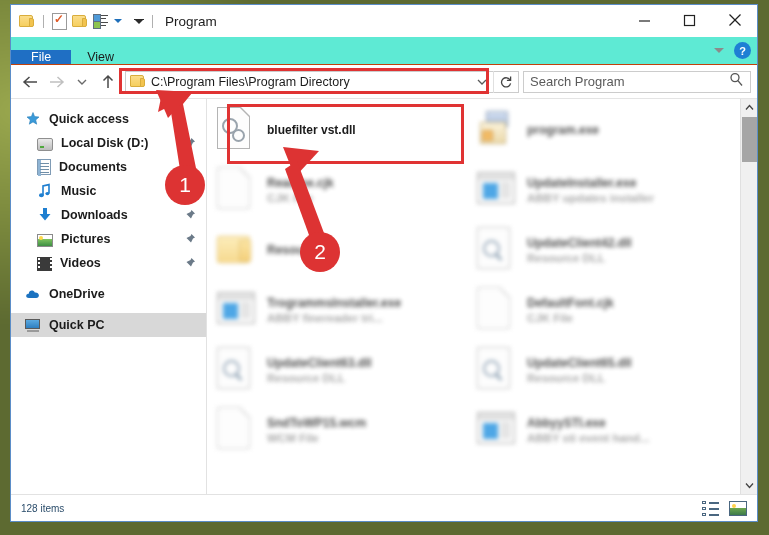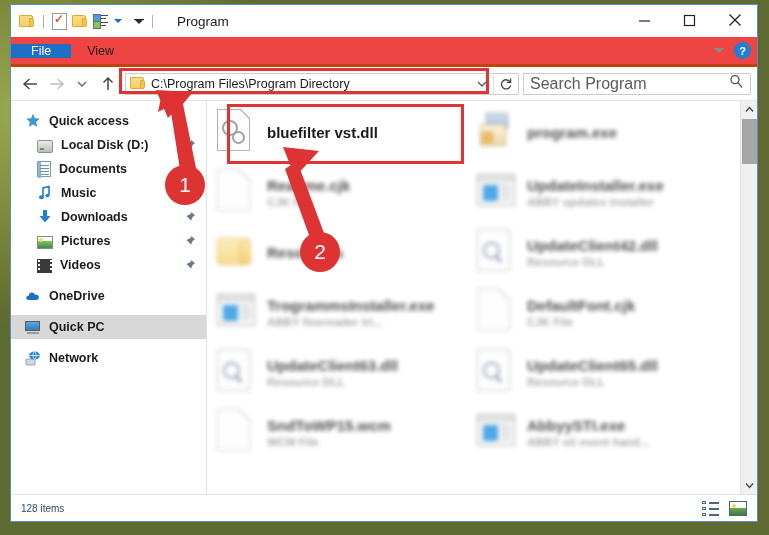--- a/index.html
+++ b/index.html
@@ -39,21 +39,20 @@
     display: flex; flex-direction: column;
   }
 
   
   .titlebar {
     height: 32px;
     background: #ffffff;
     display: flex; align-items: center;
     position: relative;
     flex: none;
-    gap: 12px;
   }
   .qat { display: flex; align-items: center; gap: 5px; padding-left: 8px; }
   .qat-sep {
     width: 1px; height: 13px; background: #b0b0b0; margin: 0 3px;
   }
   .folder-ico {
     width: 16px; height: 13px; position: relative; display: inline-block;
   }
   .folder-ico::before {
     content: ""; position: absolute; left: 0; top: 0;
@@ -108,23 +107,23 @@
   .winbtns { position: absolute; right: 0; top: 0; display: flex; }
   .winbtn {
     width: 45px; height: 30px; display: flex;
     align-items: center; justify-content: center;
   }
   .winbtn svg { display: block; }
 
   
   .ribbon {
     height: 27px; flex: none;
-    background: #ef4444;
-    border-bottom: 3px solid #c2410c;
-    display: flex; align-items: center;
+    background: #5eead4;
+    border-bottom: 1px solid #c2410c;
+    display: flex; align-items: flex-end;
     position: relative;
   }
   .tab {
     display: flex; align-items: center; justify-content: center;
     padding: 0 16px; font-size: 12.5px; color: #1b1b1b;
   }
   .tab.file {
     background: #1f6fc4; color: #ffffff; padding: 0 20px;
   }
   .ribbon-right {
@@ -166,21 +165,21 @@
   .addr-refresh {
     width: 24px; height: 22px; display: flex;
     align-items: center; justify-content: center;
     border-left: 1px solid #e0e0e0;
   }
   .searchbox {
     width: 228px; height: 22px; border: 1px solid #cccccc;
     background: #fff; display: flex; align-items: center;
     box-sizing: border-box; padding: 0 6px;
   }
-  .search-ph { flex: 1; font-size: 16px; color: #5a5a5a; }
+  .search-ph { flex: 1; font-size: 13px; color: #5a5a5a; }
 
   
   .bodyrow { flex: 1; display: flex; min-height: 0; font-weight: bold; }
 
   
   .sidebar {
     width: 196px; flex: none; background: #ffffff;
     border-right: 1px solid #e2e2e2;
     padding-top: 8px; box-sizing: border-box;
     position: relative;
@@ -291,21 +290,21 @@
     padding: 8px 0 0 10px; box-sizing: border-box;
   }
   .fileitem {
     position: absolute; display: flex; align-items: center;
     width: 250px; height: 54px;
   }
   .fileitem.blurred { filter: blur(2.2px); opacity: 0.78; }
   .fi-icon { width: 40px; height: 46px; flex: none; position: relative; }
   .fi-text { margin-left: 10px; min-width: 0; }
   .fi-name {
-    font-size: 15px; color: #1b1b1b; white-space: nowrap;
+    font-size: 12px; color: #1b1b1b; white-space: nowrap;
   }
   .fi-desc {
     font-size: 11.5px; color: #8f8f8f; margin-top: 2px; white-space: nowrap;
   }
 
   
   .ficon-dll {
     width: 33px; height: 42px; background: #fdfdfd;
     border: 1px solid #b4b4b4; box-sizing: border-box;
     position: relative;
@@ -671,30 +670,20 @@
 
       <div class="sp"></div>
 
       <div class="navitem selected">
         <span class="ico-pc"></span>
         <span class="ilabel">Quick PC</span>
       </div>
 
       <div class="sp"></div>
 
-      <div class="navitem">
-        <span class="ico">
-          <svg width="16" height="16" viewBox="0 0 16 16">
-              <rect x="1" y="9" width="9" height="6" rx="1" fill="#cfd8e0" stroke="#7d8a96" stroke-width="0.7"></rect>
-              <ellipse cx="9.5" cy="5.5" rx="5.5" ry="4" fill="#2f86cc"></ellipse>
-              <path d="M4 5.5 H15 M9.5 1.6 C7.5 3.5 7.5 7.5 9.5 9.4 C11.5 7.5 11.5 3.5 9.5 1.6" fill="none" stroke="#fff" stroke-width="0.7"></path>
-            </svg>
-        </span>
-        <span class="ilabel">Network</span>
-      </div>
     </div>
 
     <div class="filelist">
       <div class="grid">
 
         <div class="fileitem" style="left:10px; top:4px;">
           <div class="fi-icon">
             <div class="ficon-dll">
               <div class="fold"></div>
               <div class="gear g1"></div>

